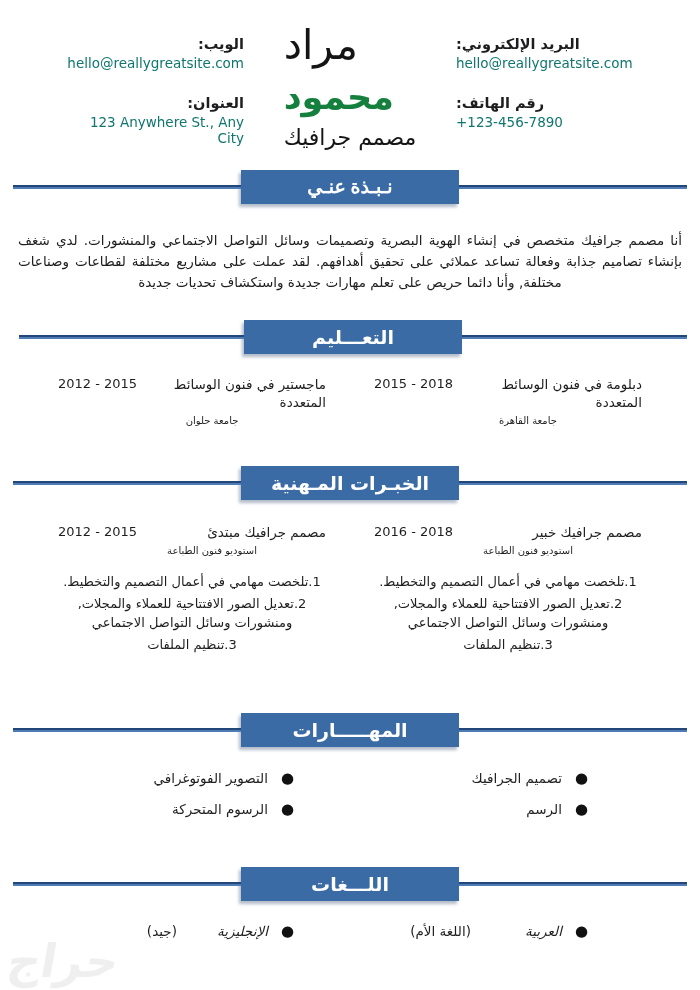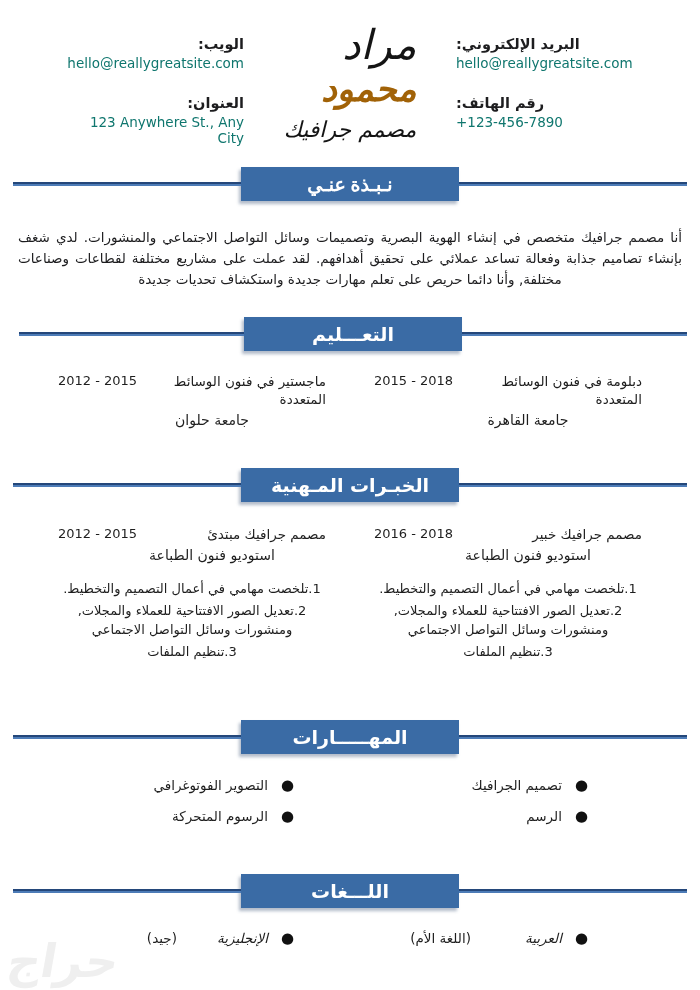--- a/index.html
+++ b/index.html
@@ -9,23 +9,23 @@
     position:relative; width:700px; height:990px; margin:0 auto;
     background:#ffffff; color:#1e1e1e; direction:rtl; overflow:hidden;
   }
   
   .header { display:flex; justify-content:space-between; padding:24px 64px 0 64px; }
   .contact-col { width:180px; display:flex; flex-direction:column; gap:24px; padding-top:12px; }
   .contact-col.right { text-align:left; }
   .contact-col.left  { text-align:right; }
   .contact-label { font-size:14.5px; font-weight:600; color:#1d1d1f; margin-bottom:3px; }
   .contact-value { font-size:13.5px; color:#0f766e; }
-  .name-block { text-align:right; line-height:1.05;font-style:italic; }
+  .name-block { text-align:left; line-height:1.05; }
   .first-name { font-size:41px; font-weight:400; color:#141414; }
-  .last-name  { font-size:35px; font-weight:700; color:#a16207; margin-top:4px; }
+  .last-name  { font-size:35px; font-weight:700; color:#15803d; margin-top:12px; }
   .job-title  { font-size:22px; font-weight:400; color:#141414; margin-top:10px; }
   
   .section-header { display:flex; align-items:center; padding:0 13px; }
   .hline { flex:1; height:4px; background:linear-gradient(to bottom,#24477a 45%,#4d7cb7 45%); }
   .banner {
     width:218px; height:34px; background:#3a6ba5; color:#ffffff;
     display:flex; align-items:center; justify-content:center;
     font-size:19px; font-weight:700; letter-spacing:1px;
     box-shadow:-2px 3px 3px rgba(35,60,100,.35);
   }
@@ -34,21 +34,21 @@
     margin:21px 18px 0 18px; font-size:13.5px; line-height:1.55; color:#1d1d1f;
     text-align:justify; text-align-last:center;
   }
   
   .two-col { display:flex; justify-content:space-between; padding:0 58px; }
   .col { width:268px; }
   .entry-head { display:flex; justify-content:space-between; align-items:flex-start; }
   .entry-title { font-size:13.5px; font-weight:400; max-width:175px; line-height:1.35; }
   .entry-title.bold { font-weight:400; }
   .entry-date { font-size:13px; white-space:nowrap; padding-top:1px; }
-  .entry-sub { font-size:14px; text-align:center; margin-top:4px; padding-left:40px; }
+  .entry-sub { font-size:10px; text-align:center; margin-top:4px; padding-left:40px; }
   .duties { margin-top:16px; font-size:13px; line-height:1.5; text-align:center; }
   .duties div { margin-bottom:2px; }
   
   .bullets { padding:0 112px 0 0; display:flex; }
   .bullets .bcol { width:315px; display:flex; flex-direction:column; gap:15px; }
   .bullet-item { display:flex; align-items:center; gap:13px; font-size:13.5px; }
   .dot { font-size:15px; line-height:1; color:#111; }
   .lang-item { display:flex; align-items:center; gap:13px; font-size:13.5px; width:185px; }
   .lang-name { width:78px;font-style:italic; }
   .lang-level { white-space:nowrap; }

